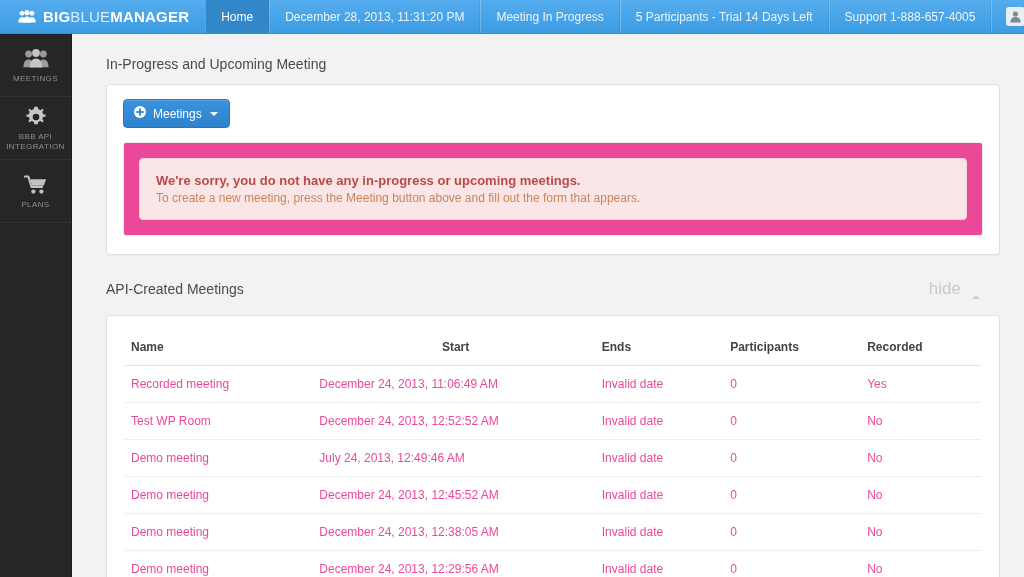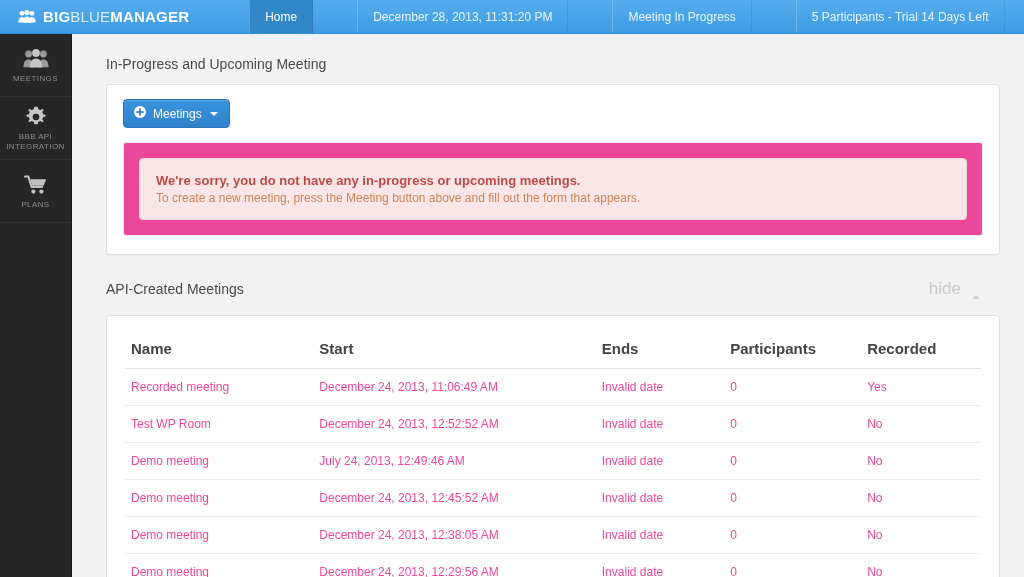--- a/index.html
+++ b/index.html
@@ -22,21 +22,20 @@
   .navbar {
     position: absolute;
     top: 0; left: 0;
     width: 1024px;
     height: 34px;
     background: linear-gradient(to bottom, #55acee 0%, #3d9ce3 100%);
     display: flex;
     align-items: stretch;
     border-bottom: 1px solid #2f8ed1;
     z-index: 20;
-    gap: 44px;
   }
 
   .brand {
     display: flex;
     align-items: center;
     gap: 7px;
     padding: 0 16px 0 18px;
     color: #ffffff;
     font-size: 15px;
     letter-spacing: 0.2px;
@@ -206,36 +205,36 @@
   .alert-sub {
     color: #c8855a;
     font-size: 12px;
   }
 
   
   .panel-b { padding: 6px 18px 12px 18px; }
   table { width: 100%; border-collapse: collapse; }
   thead th {
     text-align: left;
-    font-size: 15px;
+    font-size: 12px;
     font-weight: bold;
     color: #444;
     padding: 18px 4px 11px 6px;
     border-bottom: 1px solid #e4e4e4;
   }
   tbody td {
     font-size: 12px;
     color: #ec4899;
     padding: 11px 4px 11px 6px;
     border-bottom: 1px solid #eeeeee;
   }
   tbody tr:last-child td { border-bottom: none; }
 
   .col-name  { width: 22%; }
-  .col-start { width: 33%; }
+  .col-start { width: 33%; text-align: center; }
   .col-ends  { width: 15%; }
   .col-part  { width: 16%; }
   .col-rec   { width: 14%; }
 </style>
 </head>
 <body>
 
 <div class="navbar">
 
   <div class="brand">

